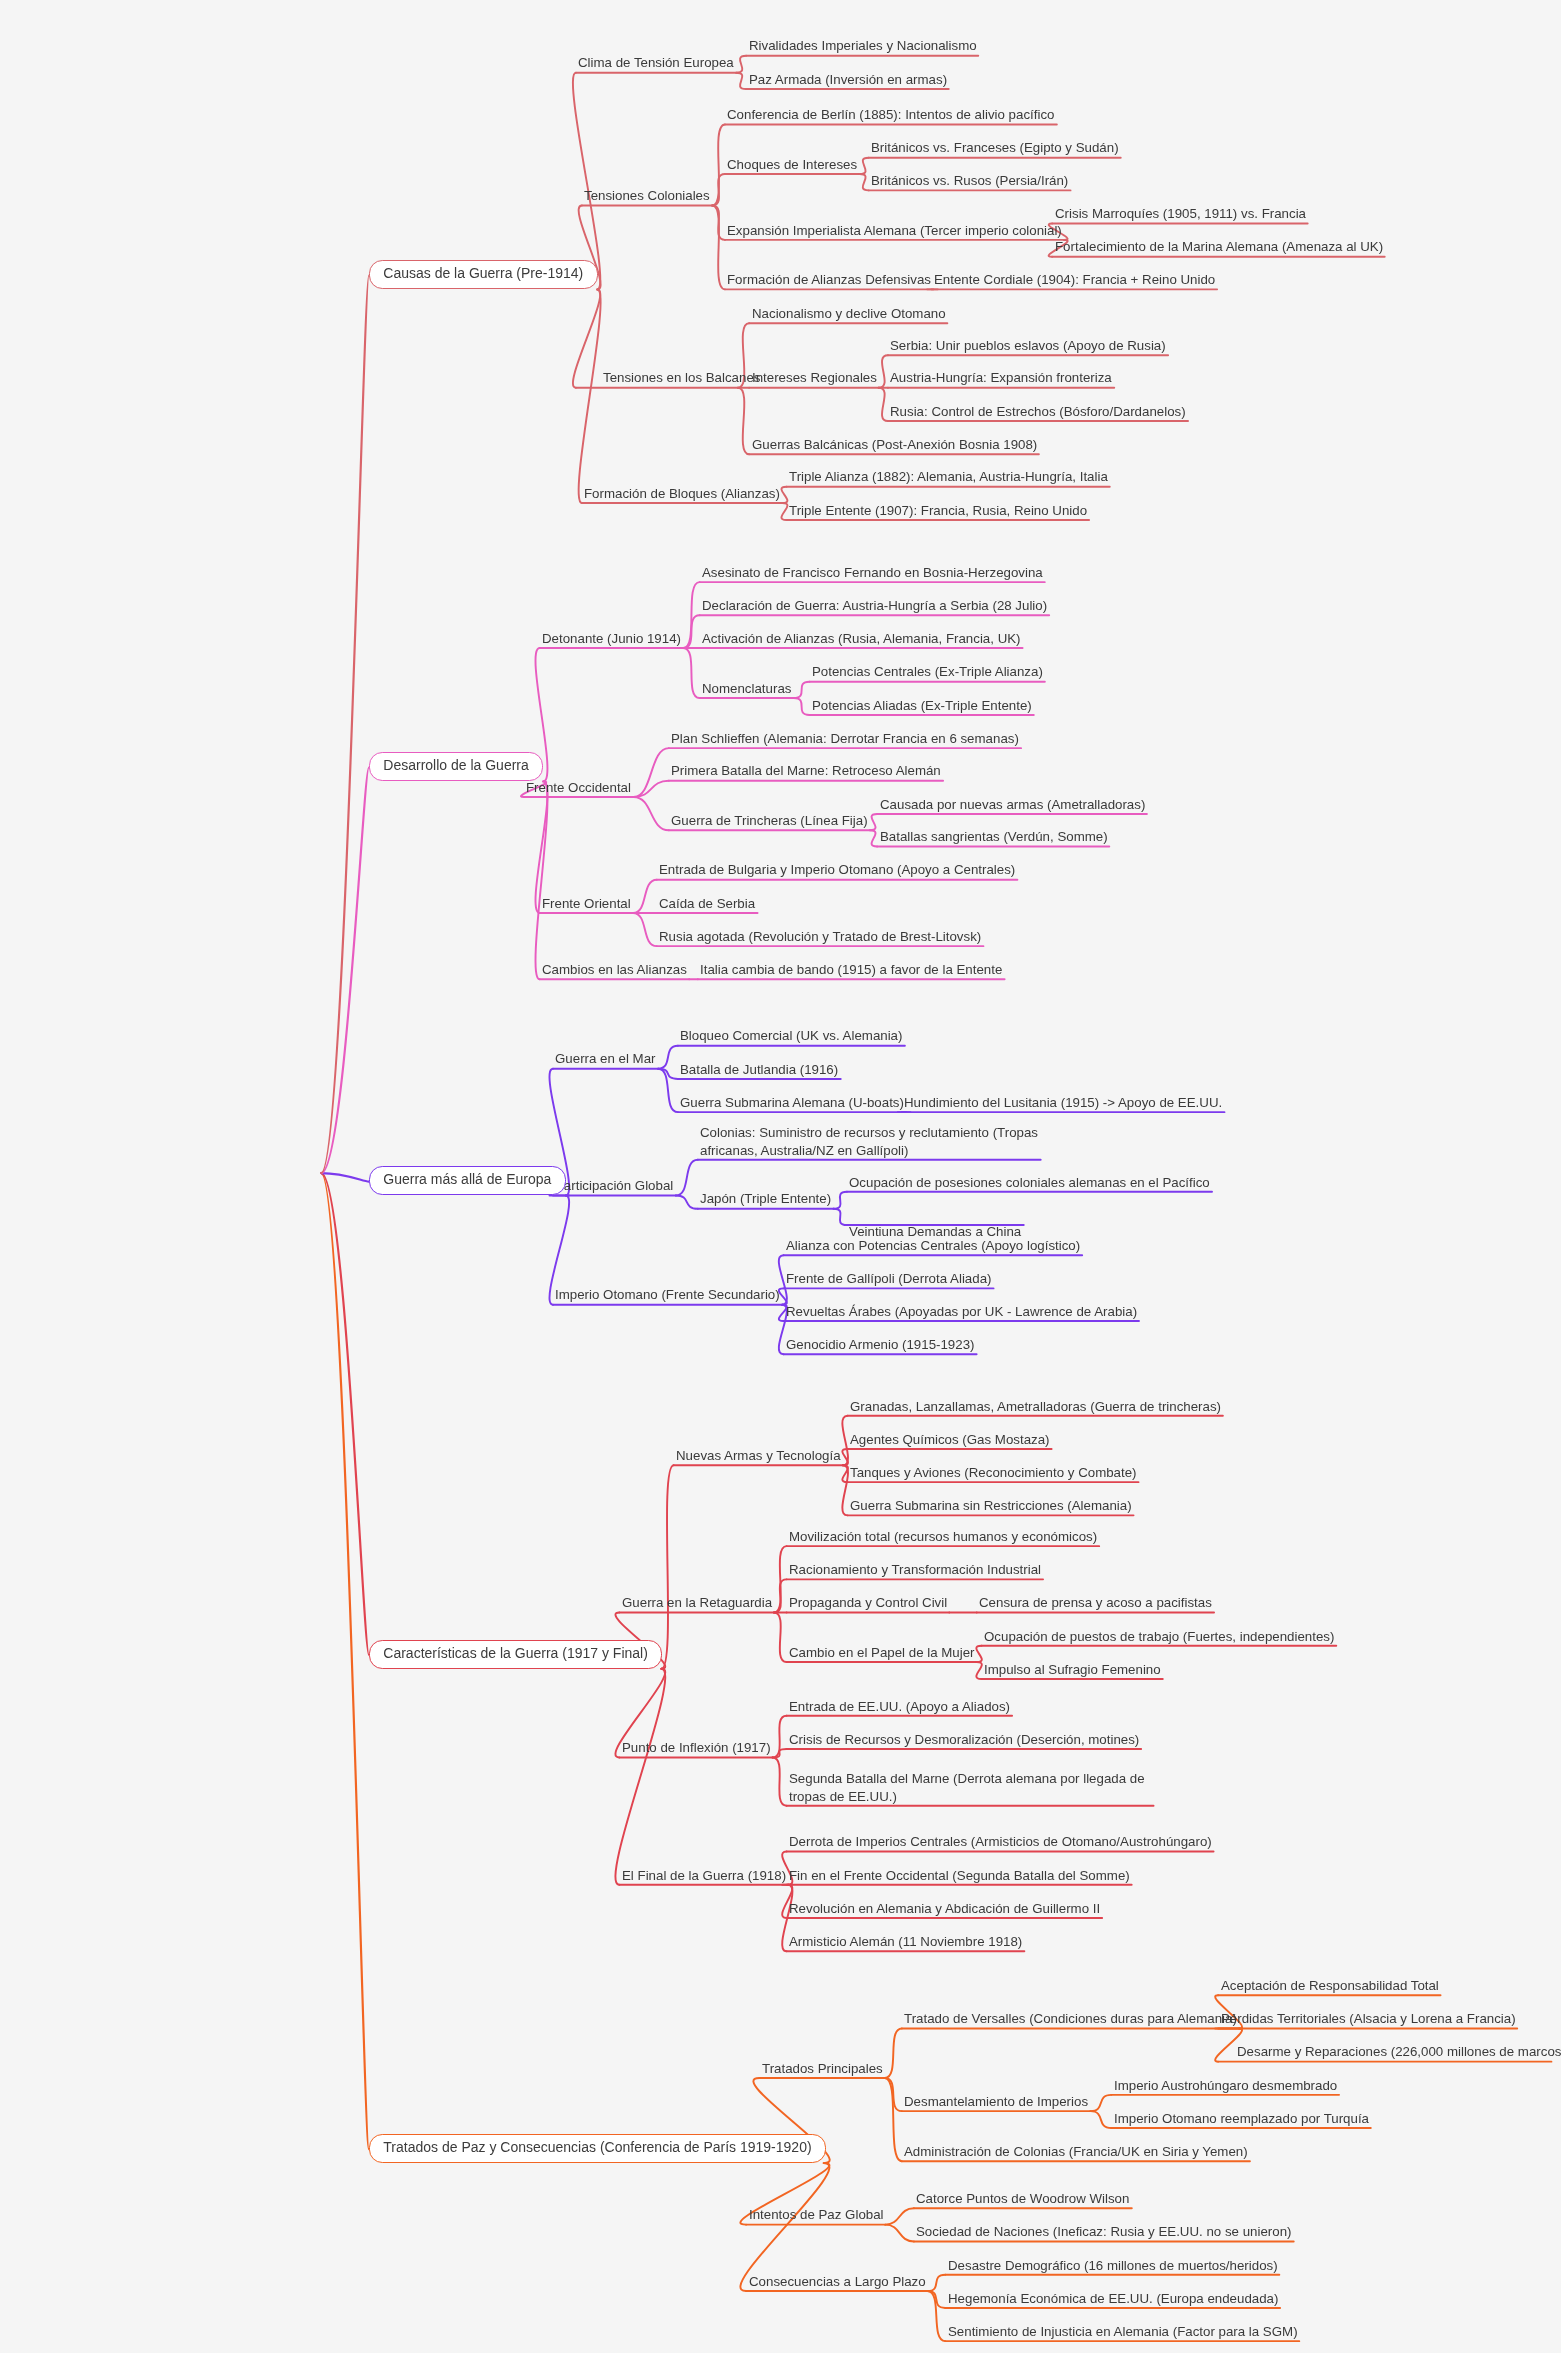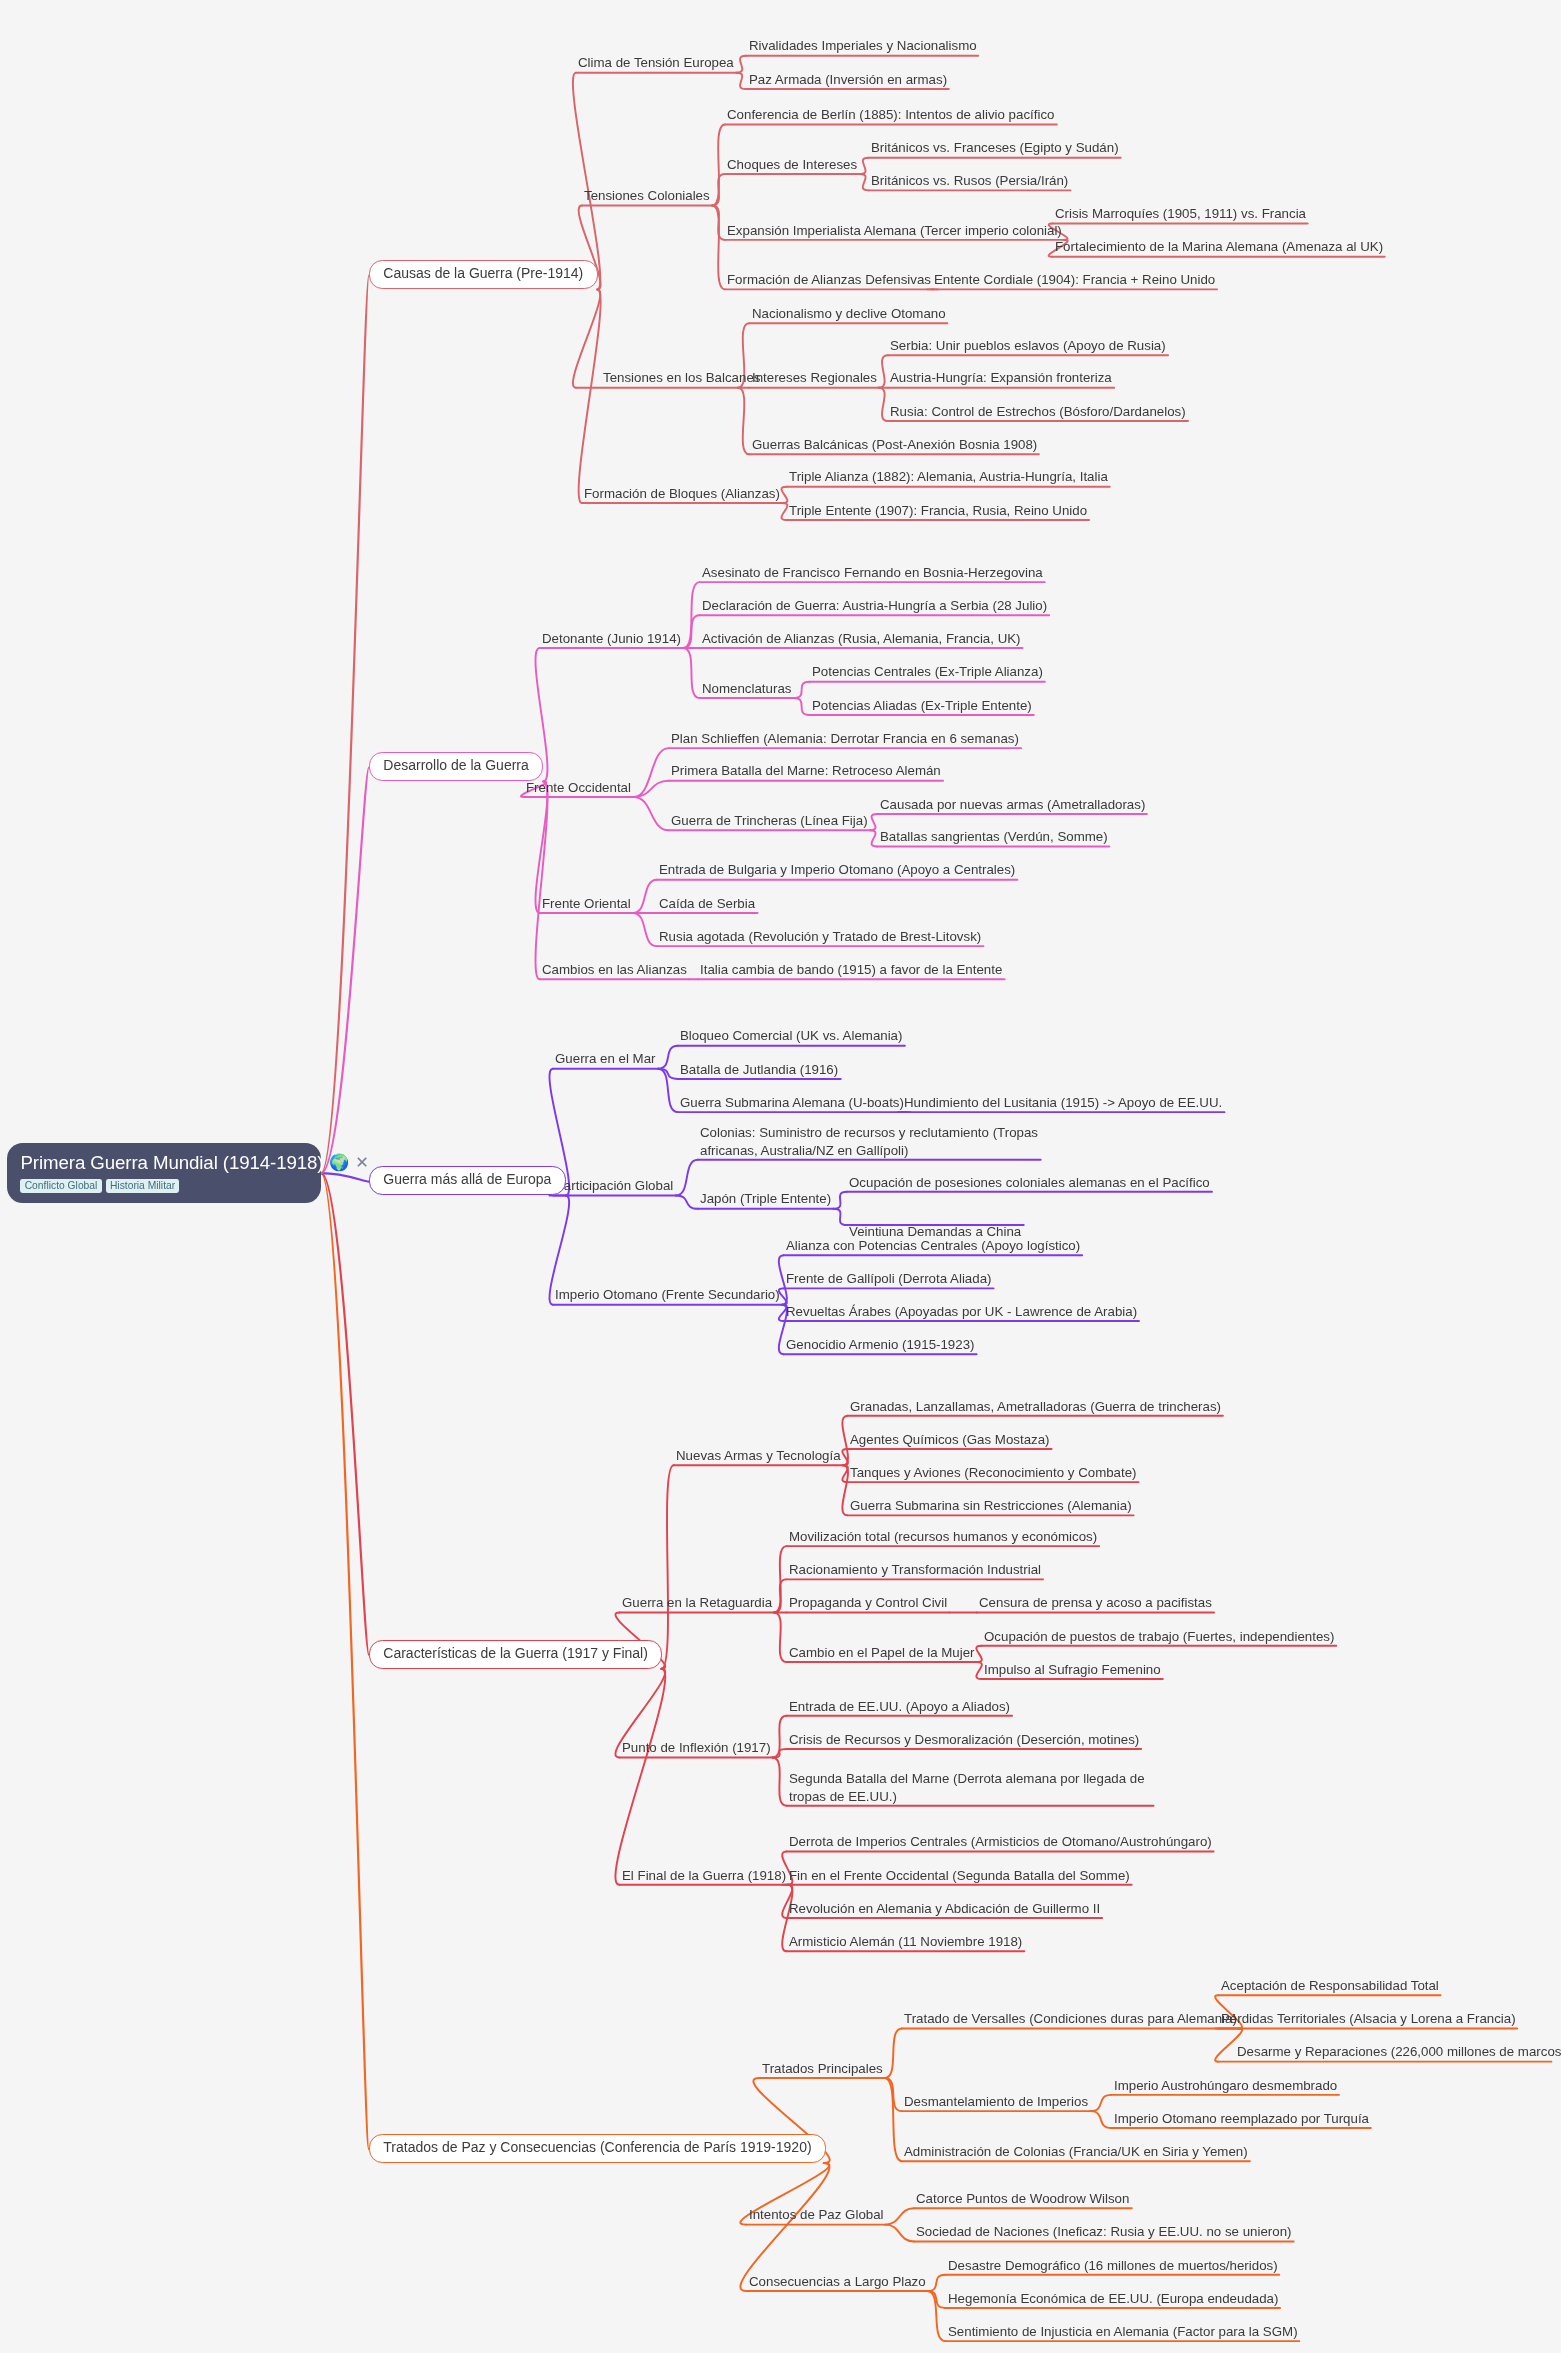--- a/index.html
+++ b/index.html
@@ -285,31 +285,20 @@
       <path d="M 1465.71875 3442.03125 C 1491.71875 3442.03125, 1468 3580.03125, 1494 3580.03125" stroke="#f26522" stroke-width="3.2" fill="none" stroke-linecap="round"></path>
       <path d="M 1364.609375 3583.140625 C 1424.609375 3583.140625, 1176 3685.03125, 1236 3685.03125" stroke="#f26522" stroke-width="3.2" fill="none" stroke-linecap="round"></path>
       <path d="M 1466.59375 3685.03125 C 1492.6671875 3685.03125, 1487.9265625 3658.03125, 1514 3658.03125" stroke="#f26522" stroke-width="3.2" fill="none" stroke-linecap="round"></path>
       <path d="M 1466.59375 3685.03125 C 1492.6671875 3685.03125, 1487.9265625 3713.03125, 1514 3713.03125" stroke="#f26522" stroke-width="3.2" fill="none" stroke-linecap="round"></path>
       <path d="M 1364.609375 3583.140625 C 1424.609375 3583.140625, 1176 3795.03125, 1236 3795.03125" stroke="#f26522" stroke-width="3.2" fill="none" stroke-linecap="round"></path>
       <path d="M 1536.296875 3795.03125 C 1562.296875 3795.03125, 1540 3768.03125, 1566 3768.03125" stroke="#f26522" stroke-width="3.2" fill="none" stroke-linecap="round"></path>
       <path d="M 1536.296875 3795.03125 C 1562.296875 3795.03125, 1540 3823.03125, 1566 3823.03125" stroke="#f26522" stroke-width="3.2" fill="none" stroke-linecap="round"></path>
       <path d="M 1536.296875 3795.03125 C 1562.296875 3795.03125, 1540 3878.03125, 1566 3878.03125" stroke="#f26522" stroke-width="3.2" fill="none" stroke-linecap="round"></path>
     </svg>
 
-  <div class="root-node">
-    <div class="root-title-row">
-      <span class="root-title">Primera Guerra Mundial (1914-1918)</span>
-      <span class="root-emoji">🌍</span>
-      <span class="root-close">✕</span>
-    </div>
-    <div class="root-tags">
-      <span class="root-tag">Conflicto Global</span>
-      <span class="root-tag">Historia Militar</span>
-    </div>
-  </div>
 
   <div id="generated">
       <div class="pill" style="left: 369px; top: 260px; border: 1.8px solid rgb(217, 100, 106);"><span>Causas de la Guerra (Pre-1914)</span></div>
       <div class="pill" style="left: 369px; top: 752px; border: 1.8px solid rgb(232, 92, 192);"><span>Desarrollo de la Guerra</span></div>
       <div class="pill" style="left: 369px; top: 1166px; border: 1.8px solid rgb(124, 58, 237); text-align: center;"><span>Guerra más allá de Europa</span></div>
       <div class="pill" style="left: 369px; top: 1640px; border: 1.8px solid rgb(224, 67, 79);"><span>Características de la Guerra (1917 y Final)</span></div>
       <div class="pill" style="left: 369px; top: 2134px; border: 1.8px solid rgb(242, 101, 34);"><span>Tratados de Paz y Consecuencias (Conferencia de París 1919-1920)</span></div>
       <div class="node" style="left: 578px; top: 54px;"><span>Clima de Tensión Europea</span></div>
       <div class="node" style="left: 749px; top: 37px;"><span>Rivalidades Imperiales y Nacionalismo</span></div>
       <div class="node" style="left: 749px; top: 71px;"><span>Paz Armada (Inversión en armas)</span></div>

